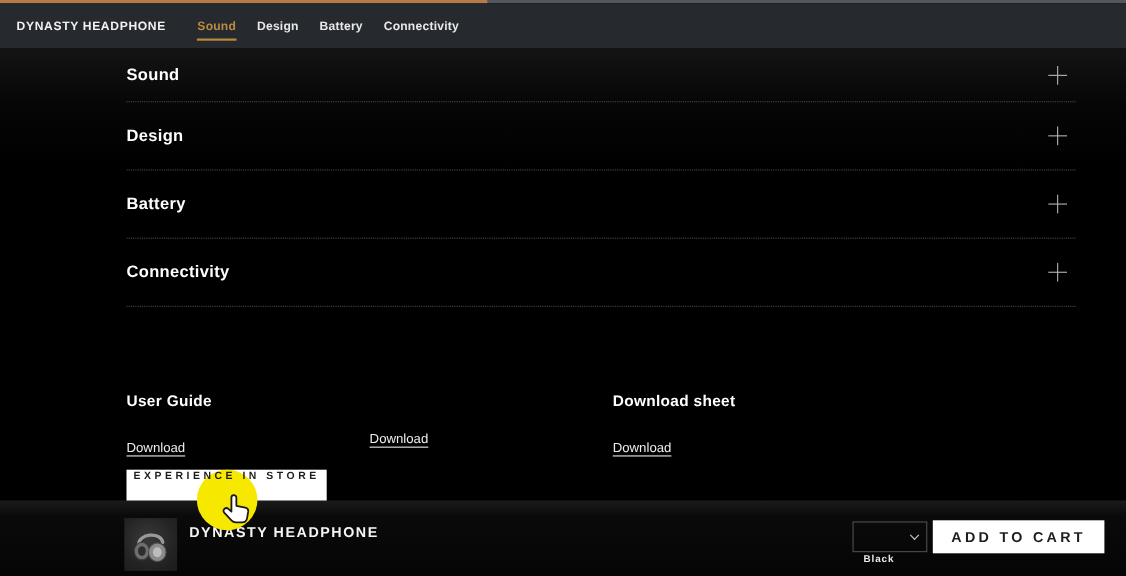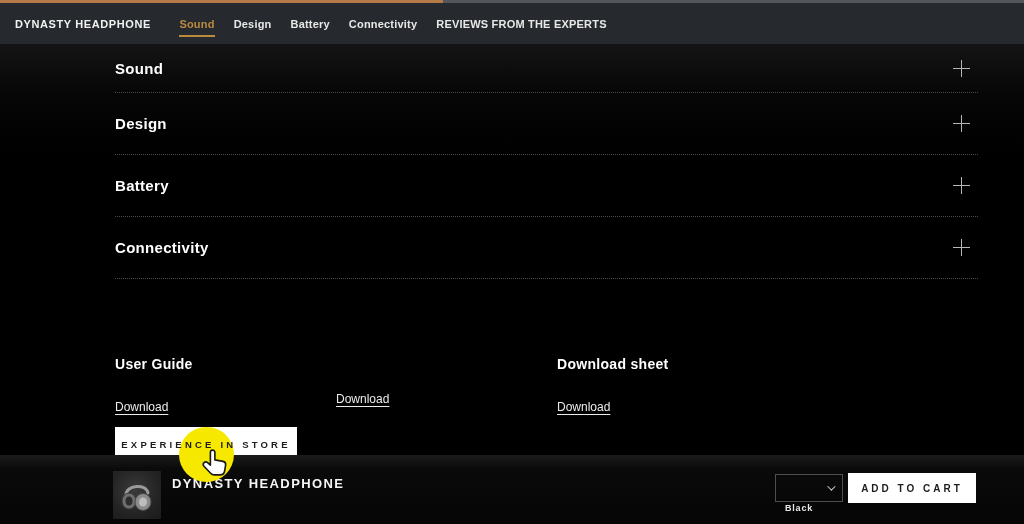--- a/index.html
+++ b/index.html
@@ -83,21 +83,21 @@
     font-size: 12px; color: #ececec;
     text-decoration: underline; text-underline-offset: 3px;
     cursor: pointer;
   }
 
   
   .exp-wrap { position: absolute; left: 115px; top: 383px; width: 182px; height: 34px; }
   .exp-btn {
     position: relative; width: 182px; height: 34px;
     background: #fff; border: none; cursor: pointer;
-    display: flex; align-items: center; justify-content: center;
+    display: flex; align-items: flex-start; justify-content: center;
     overflow: visible;
   }
   .click-circle {
     position: absolute; left: 64px; top: 0px;
     width: 55px; height: 55px; border-radius: 50%;
     background: #f7e800; z-index: 2;
   }
   .exp-label {
     position: relative; z-index: 3;
     font-size: 9.5px; font-weight: 700; letter-spacing: 3.2px;
@@ -132,42 +132,41 @@
     padding: 0 9px; cursor: pointer;
   }
   .color-value { font-size: 9px; font-weight: 600; letter-spacing: 0.8px; color: #e9e9e9; margin-top: 40px; }
   .chevron-down {
     width: 6px; height: 6px;
     border-right: 1.3px solid #d0d0d0; border-bottom: 1.3px solid #d0d0d0;
     transform: rotate(45deg) translateY(-2px);
   }
   .add-cart-btn {
     position: absolute; left: 848px; top: 18px;
-    width: 128px; height: 30px;
+    width: 156px; height: 30px;
     background: #fff; border: none; cursor: pointer;
     font-family: "Liberation Sans", sans-serif;
-    font-size: 10px; font-weight: 700; letter-spacing: 3px;
+    font-size: 13px; font-weight: 700; letter-spacing: 3px;
     color: #1d1d1d;
   }
 </style>
 </head>
 <body>
 
 <div class="progress-track">
   <div class="progress-fill"></div>
 </div>
 
 <div class="navbar">
   <div class="nav-brand">DYNASTY HEADPHONE</div>
   <div class="nav-links">
     <div class="nav-link active">Sound</div>
     <div class="nav-link">Design</div>
     <div class="nav-link">Battery</div>
     <div class="nav-link">Connectivity</div>
-    <div class="nav-link">REVIEWS FROM THE EXPERTS</div>
   </div>
 </div>
 
 <div class="main">
 
   <div class="accordion">
     <div class="acc-row first">
       <div class="acc-title">Sound</div>
       <span class="plus-icon"></span>
     </div>

